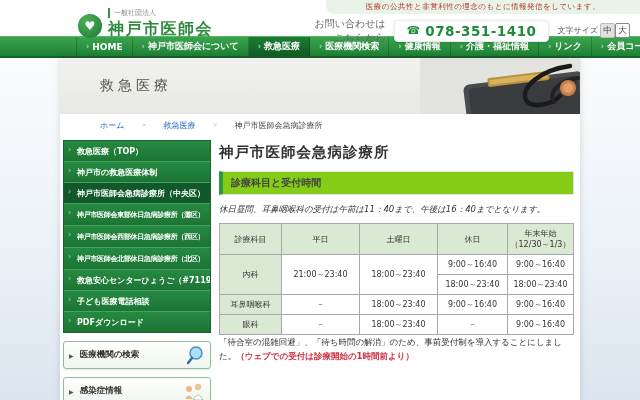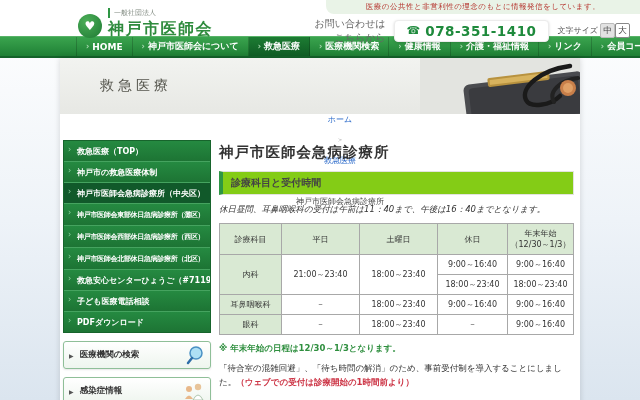--- a/index.html
+++ b/index.html
@@ -43,21 +43,21 @@
   
   .column { width:520px; margin:0 auto; background:#fff; box-shadow:0 0 6px rgba(0,0,0,.15); padding-bottom:30px; }
 
   
   .hero { height:56px; background:linear-gradient(180deg,#f2f3f0,#e7e8e4); position:relative; overflow:hidden; }
   .hero-title { position:absolute; left:40px; top:50%; transform:translateY(-50%);
     font-family:"DejaVu Serif","Liberation Serif",serif; font-size:14px; color:#55554d; letter-spacing:4px; }
   .hero-photo { position:absolute; right:0; top:0; height:100%; }
 
   
-  .breadcrumb { height:22px; display:flex; align-items:center; padding-left:40px; gap:10px; background:#fff; font-size:8px;flex-direction:column; }
+  .breadcrumb { height:22px; display:flex; align-items:center; padding-left:40px; gap:16px; background:#fff; font-size:8px; }
   .bc-link { color:#2465c8; cursor:pointer; }
   .bc-sep { color:#999; font-size:7px; }
   .bc-current { color:#444; }
 
   
   .content-row { display:flex; padding:4px 4px 0 3px; gap:8px; }
 
   
   .sidebar { width:148px; flex:none; }
   .side-menu { border:1px solid #17642c; }
@@ -262,21 +262,20 @@
           <tr>
             <td class="dept">眼科</td>
             <td>－</td>
             <td>18:00～23:40</td>
             <td>－</td>
             <td>9:00～16:40</td>
           </tr>
         </tbody>
           </table>
 
-        <div class="note-green">※ 年末年始の日程は12/30～1/3となります。</div>
 
         <div class="para">
           <span>「待合室の混雑回避」、「待ち時間の解消」のため、事前受付制を導入することにしました。</span><span class="red-inline">（ウェブでの受付は診療開始の1時間前より）</span>
         </div>
 
       </div>
     </div>
   </div>
 </div>
 

